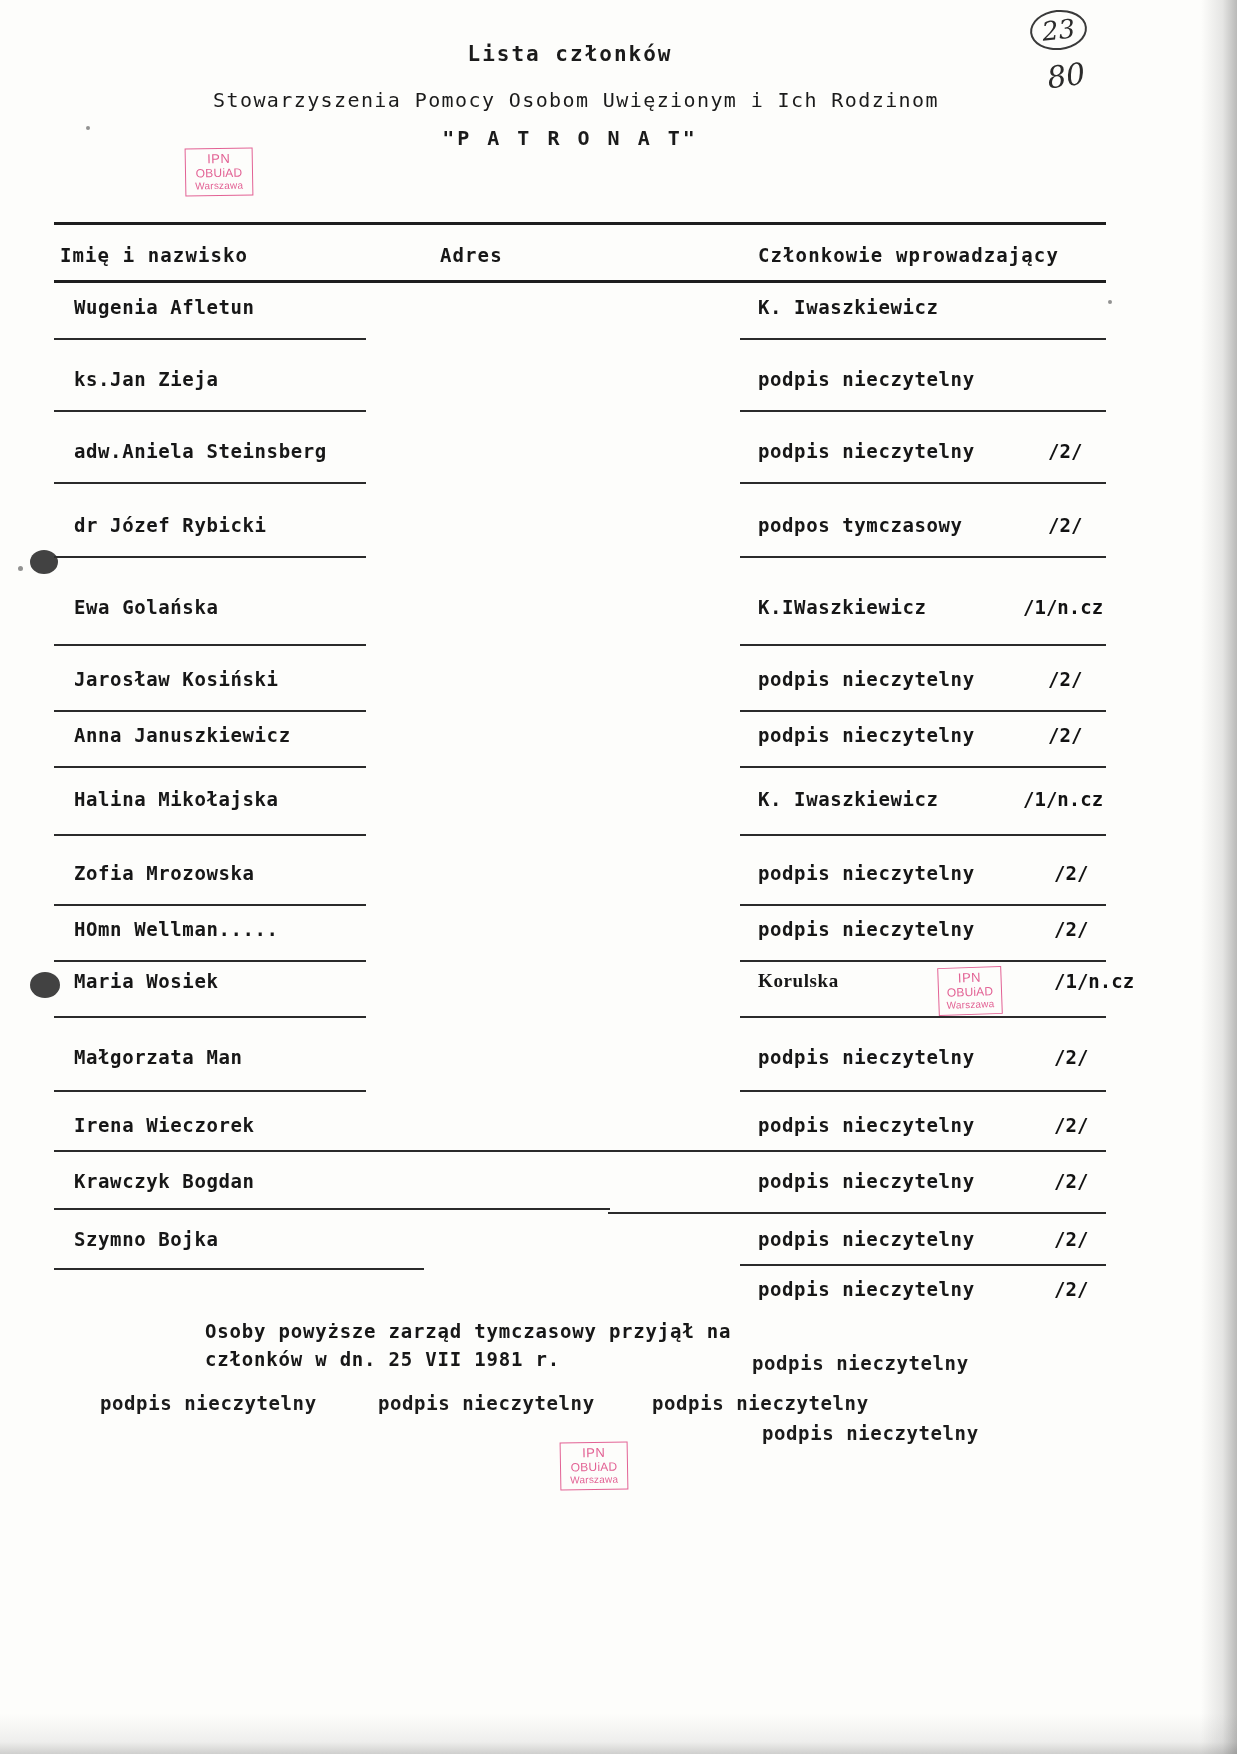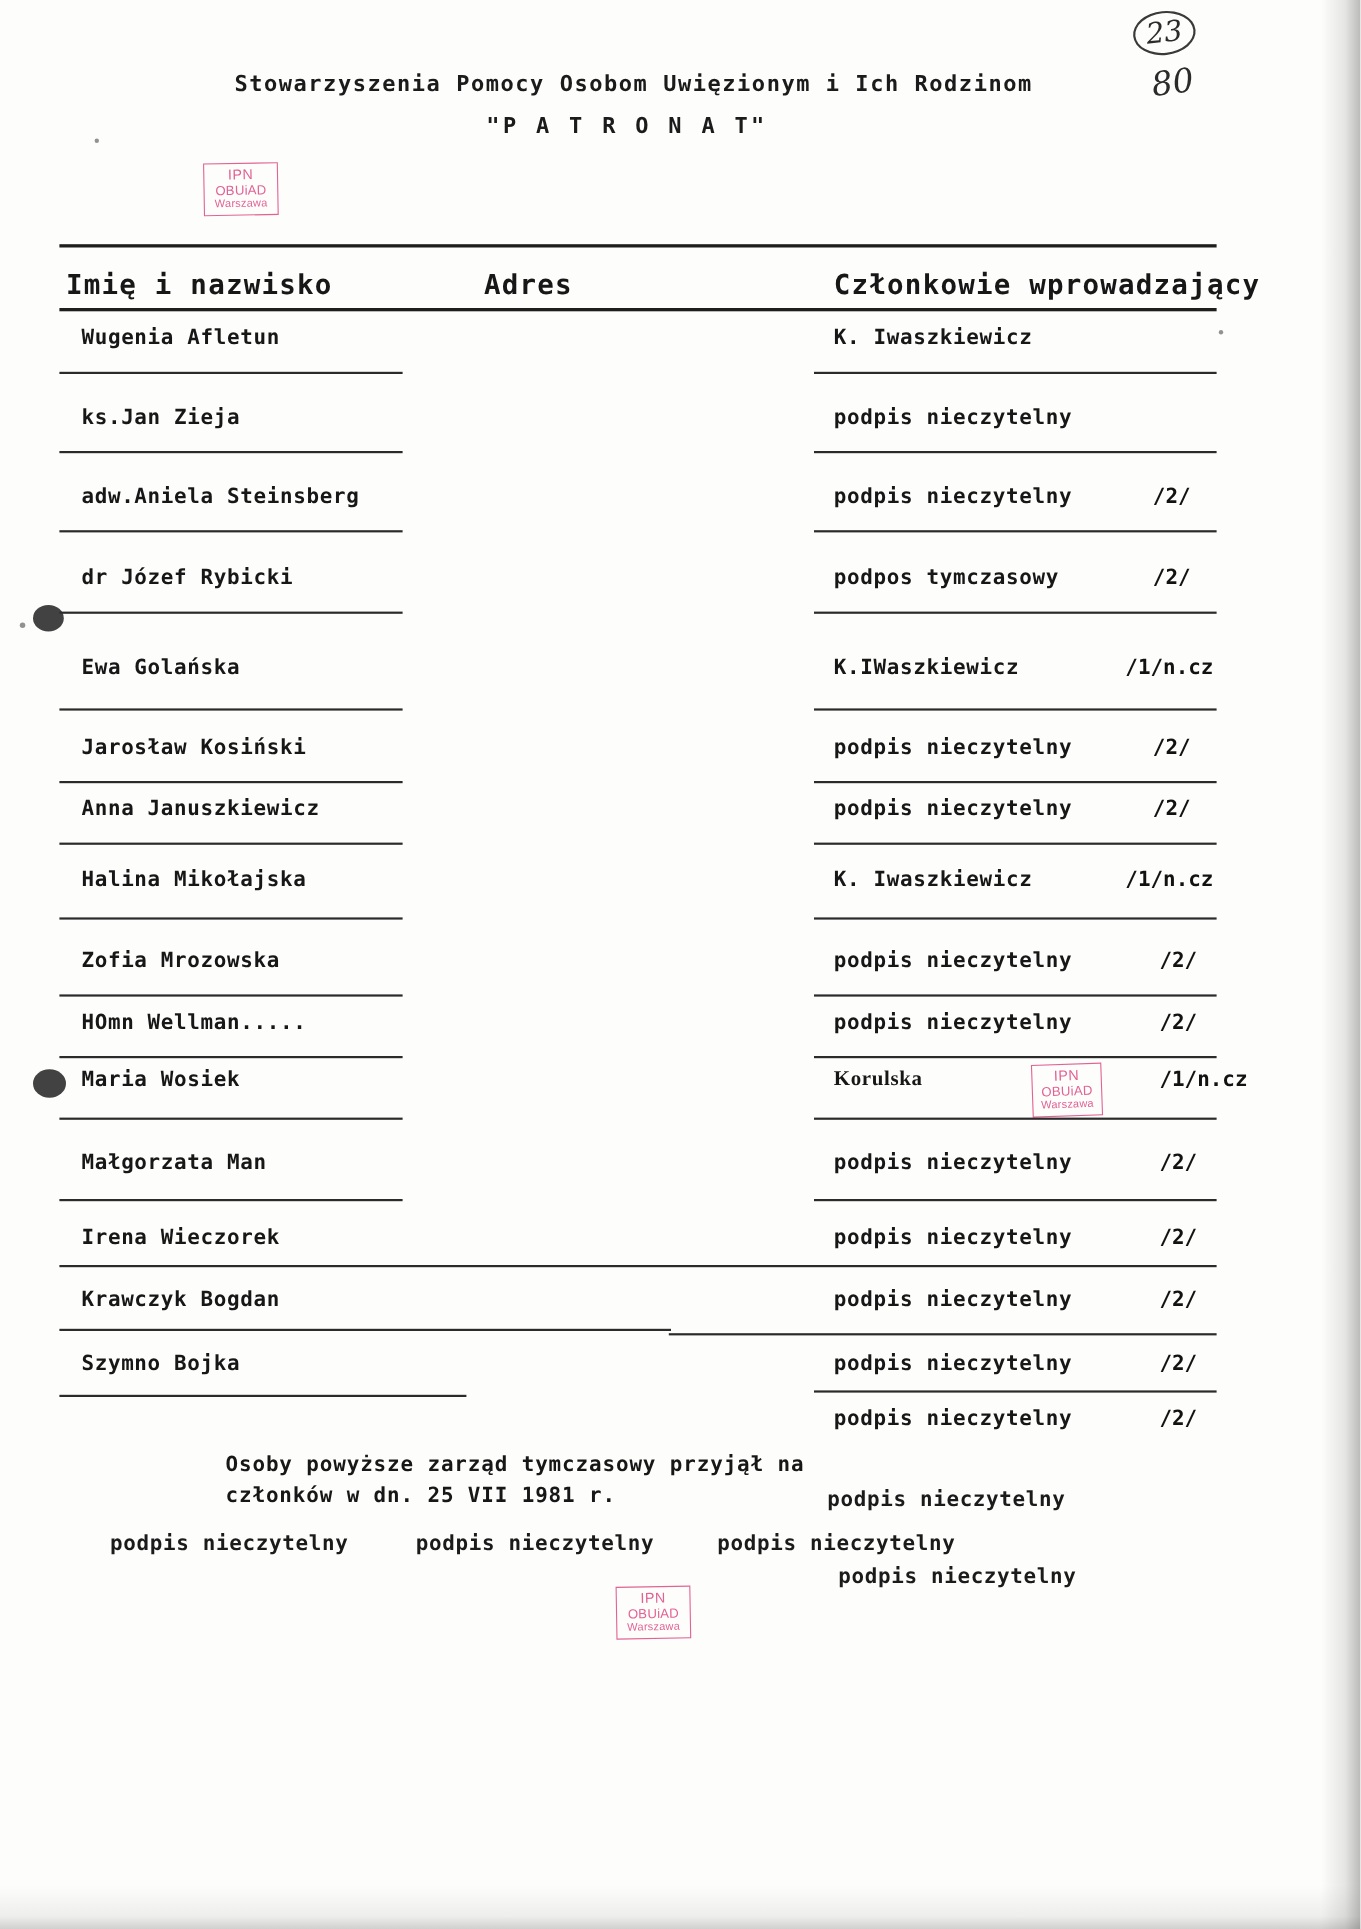--- a/index.html
+++ b/index.html
@@ -52,21 +52,21 @@
   .doc-title {
     font-size: 21px;
     letter-spacing: 2.0px;
     font-weight: 700;
     color: #1b1b1b;
   }
   .doc-subtitle {
     margin-top: 22px;
     font-size: 20px;
     letter-spacing: 1.4px;
-    font-weight: 700;
+    font-weight: 400;
     color: #1b1b1b;
     margin-left: 12px;
   }
   .doc-org {
     margin-top: 14px;
     font-size: 20px;
     letter-spacing: 3px;
     font-weight: 700;
     color: #1b1b1b;
   }
@@ -122,21 +122,21 @@
   }
   .rule {
     position: absolute;
     background: #1e1e1e;
     height: 3px;
   }
   .rule.thin { height: 2px; background: #2b2b2b; }
 
   .col-head {
     position: absolute;
-    font-size: 25px;
+    font-size: 19px;
     letter-spacing: 1.1px;
     font-weight: 700;
     color: #171717;
     white-space: nowrap;
   }
 
   .cell-name {
     position: absolute;
     left: 26px;
     font-size: 19px;
@@ -192,20 +192,21 @@
     border-radius: 50%;
     opacity: .9;
   }
 </style>
 </head>
 <body>
 
 <div class="page">
 
   <div class="title-block">
+    <div class="doc-title">Lista członków</div>
     <div class="doc-subtitle">Stowarzyszenia Pomocy Osobom Uwięzionym i Ich Rodzinom</div>
     <div class="doc-org">"P A T R O N A T"</div>
   </div>
 
   <div class="archive-num archive-num-circled">23</div>
   <div class="archive-num archive-num-plain">80</div>
 
   <div class="ipn-stamp ipn-stamp-top">
     <div class="l1">IPN</div>
     <div class="l2">OBUiAD</div>

